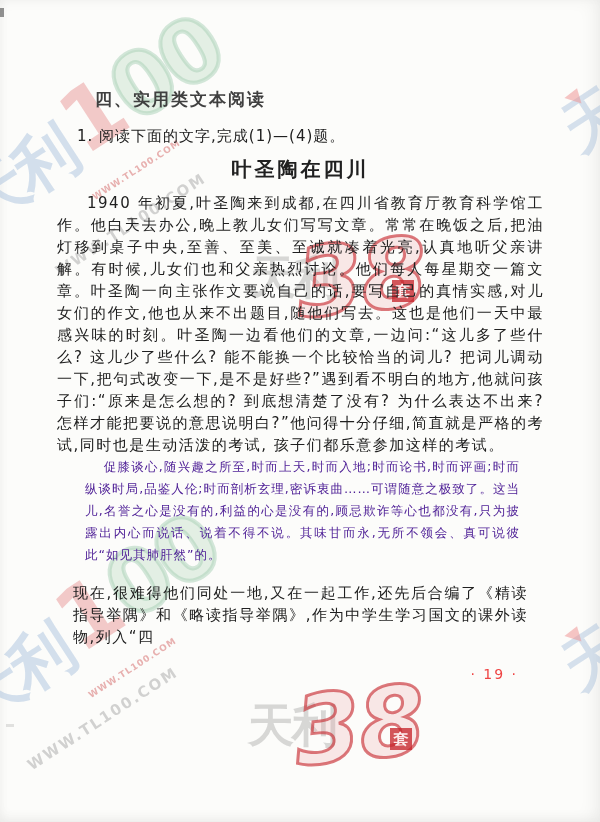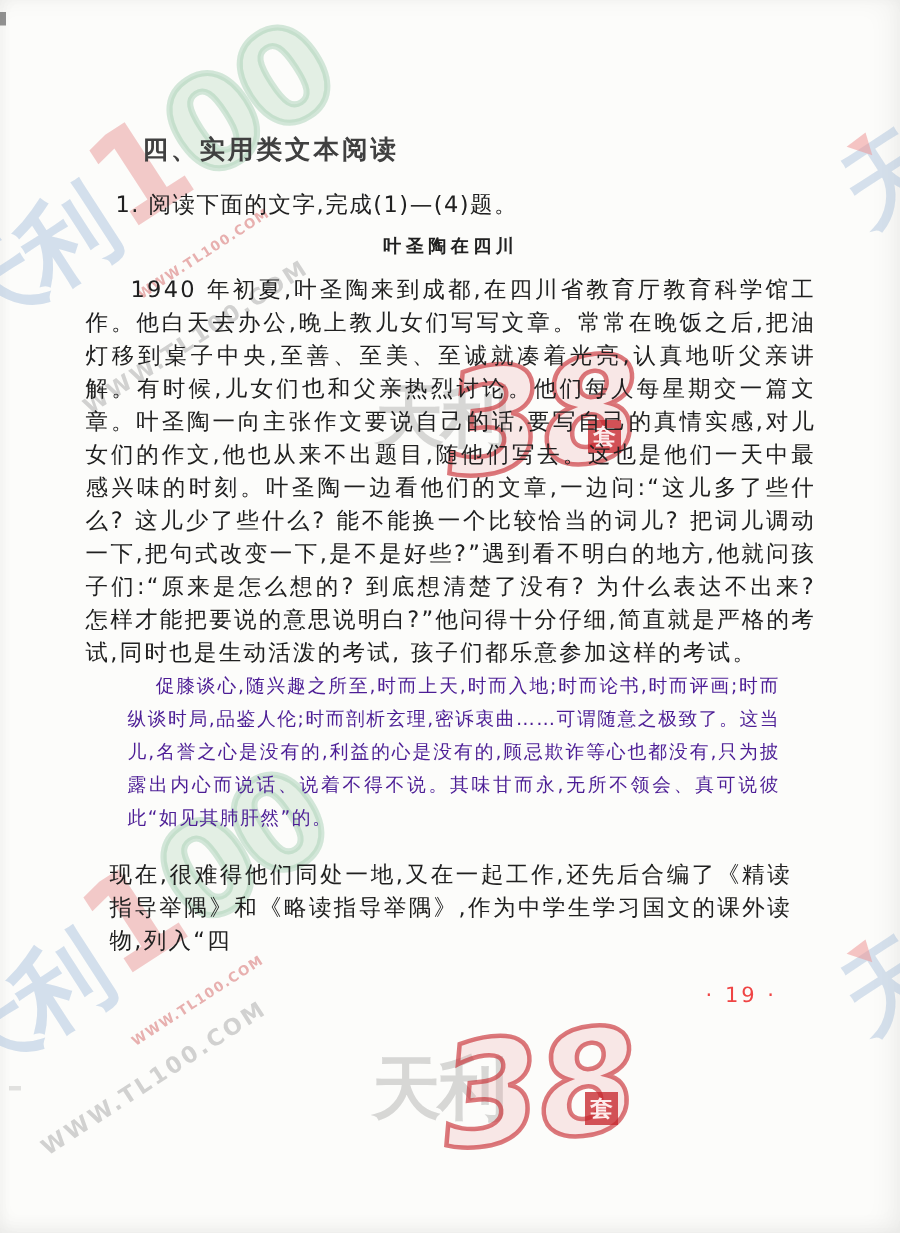--- a/index.html
+++ b/index.html
@@ -36,21 +36,21 @@
               line-height:1;color:rgba(236,160,160,.22);-webkit-text-stroke:3px rgba(198,38,45,.62);
               transform:rotate(-6deg);letter-spacing:-2px;}
   .stamp .tao{position:absolute;left:142px;top:40px;width:22px;height:22px;
               background:rgba(198,38,45,.78);color:rgba(255,245,245,.95);
               font-size:15px;line-height:22px;text-align:center;font-weight:700;}
   .speck{position:absolute;background:rgba(60,60,60,.55);z-index:0;}
   
   .content{position:relative;z-index:1;padding:88px 56px 0 57px;}
   .section-heading{font-size:17px;font-weight:700;color:#404040;margin:0 0 16px 38px;letter-spacing:2px;}
   .question-intro{font-size:15px;margin:0 0 10px 20px;letter-spacing:1px;}
-  .article-title{font-size:12px;font-weight:700;text-align:center;margin:0 0 9px 0;letter-spacing:3px;}
+  .article-title{font-size:20px;font-weight:700;text-align:center;margin:0 0 9px 0;letter-spacing:3px;}
   .body-para{font-size:15px;line-height:22px;margin:0;text-align:justify;
              text-align-last:left;letter-spacing:1.5px;text-indent:2em;}
   .quotation{font-size:12.5px;line-height:22px;margin:0 24px 0 28px;text-align:justify;
              text-align-last:left;letter-spacing:1px;text-indent:1.5em;color:#4c1d95;}
   .closing-para{font-size:15px;line-height:22px;margin:16px;text-align:justify;
                 text-align-last:left;letter-spacing:1.5px;text-indent:0;}
   .page-number{font-size:14px;text-align:right;padding:2px 26px 0 0;letter-spacing:2px;color:#ef4444;}
 </style>
 </head>
 <body>

